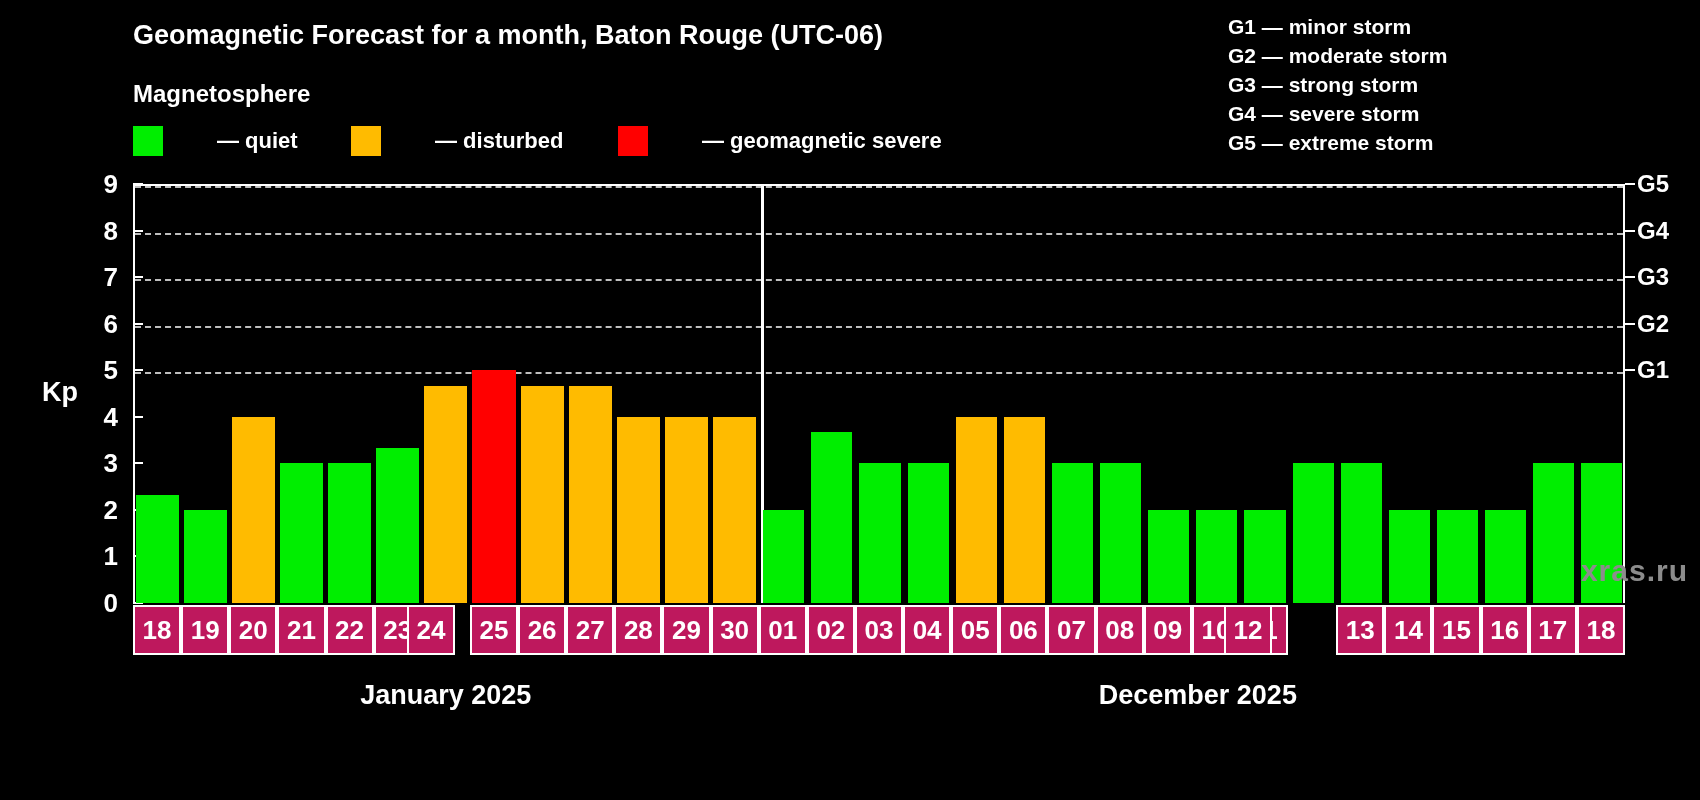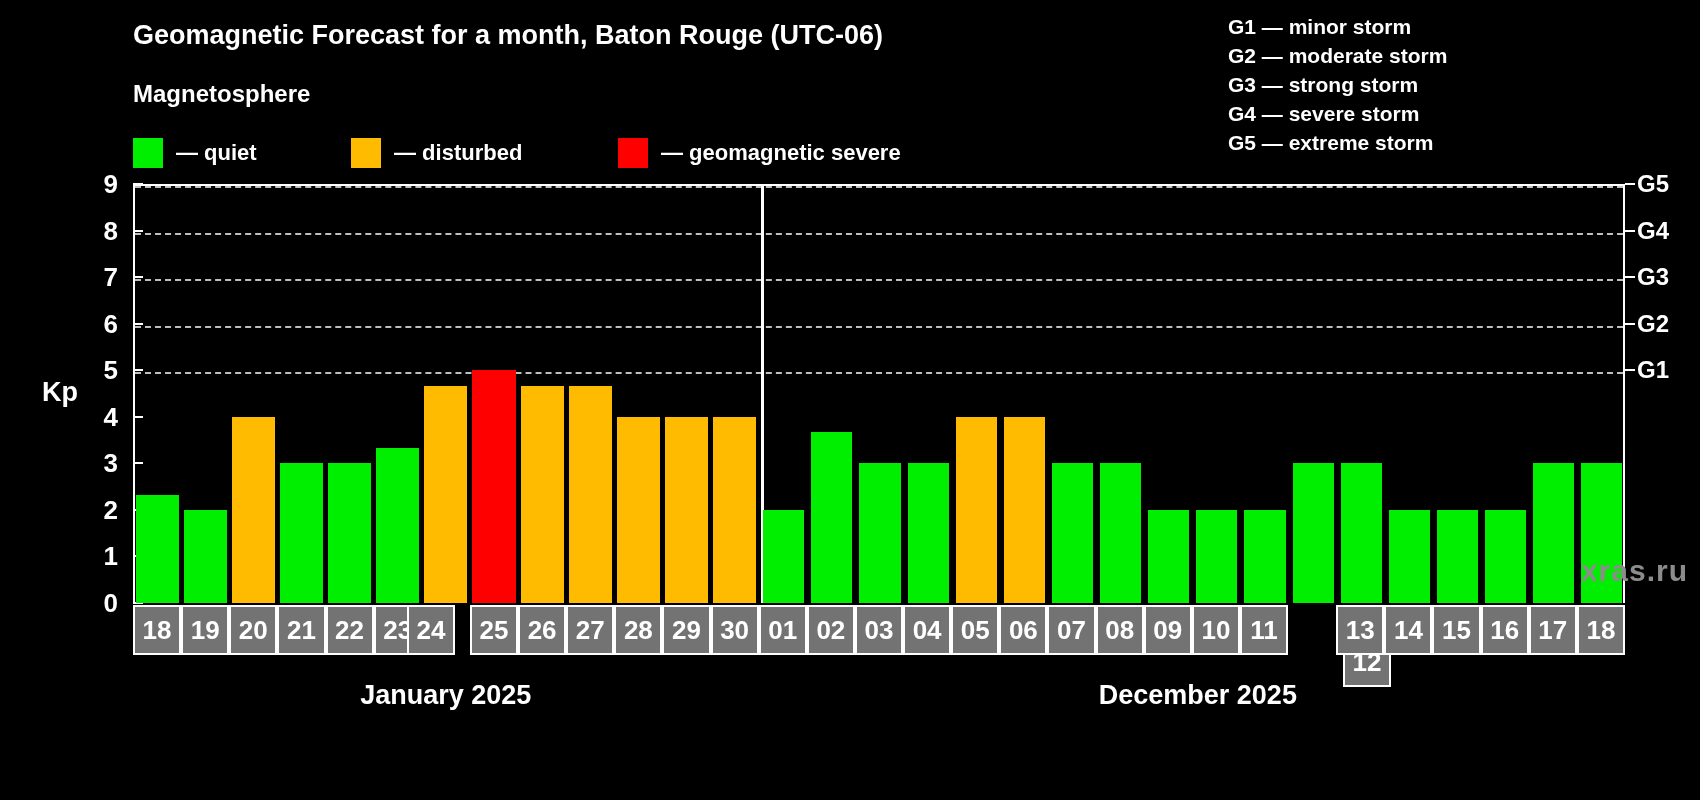--- a/index.html
+++ b/index.html
@@ -18,21 +18,21 @@
     white-space: nowrap;
   }
   .subtitle {
     position: absolute; left: 133px; top: 80px;
     color: #ffffff; font-size: 24px; font-weight: bold;
     white-space: nowrap;
   }
 
   
   .legend { position: absolute; left: 133px; top: 126px; height: 30px; }
-  .legend-item { position: absolute; top: 12px; display: flex; align-items: center; height: 30px; }
+  .legend-item { position: absolute; top: 0; display: flex; align-items: center; height: 30px; gap: 41px; }
   .legend-swatch { width: 30px; height: 30px; display: inline-block; }
   .legend-text { color: #ffffff; font-size: 22px; font-weight: bold; margin-left: 13px; white-space: nowrap; }
   .li0 { left: 0px; }
   .li1 { left: 218px; }
   .li2 { left: 485px; }
 
   
   .gscale { position: absolute; left: 1228px; top: 12px; }
   .gscale-row {
     color: #ffffff; font-size: 21px; font-weight: bold;
@@ -85,21 +85,21 @@
   }
 
   
   .bars { position: absolute; left: 133px; top: 184px; width: 1492px; height: 419px; }
   .bar { position: absolute; bottom: 0; }
 
   
   .daystrip { position: absolute; left: 133px; top: 605px; width: 1492px; height: 50px; }
   .daycell {
     position: absolute; top: 0; height: 50px;
-    border: 2px solid #ffffff; background: #737373;
+    border: 2px solid #ffffff; background: #be185d;
     display: flex; align-items: center; justify-content: center;
     color: #ffffff; font-size: 26px; font-weight: bold;
   }
 
   .month-label {
     position: absolute; top: 680px;
     color: #ffffff; font-size: 27px; font-weight: bold; white-space: nowrap;
   }
 
   .watermark {
@@ -242,21 +242,21 @@
       <div class="daycell" style="left: 673.806px; width: 48.129px;">02</div>
       <div class="daycell" style="left: 721.935px; width: 48.129px;">03</div>
       <div class="daycell" style="left: 770.065px; width: 48.129px;">04</div>
       <div class="daycell" style="left: 818.194px; width: 48.129px;">05</div>
       <div class="daycell" style="left: 866.323px; width: 48.129px;">06</div>
       <div class="daycell" style="left: 914.452px; width: 48.129px;">07</div>
       <div class="daycell" style="left: 962.581px; width: 48.129px;">08</div>
       <div class="daycell" style="left: 1010.71px; width: 48.129px;">09</div>
       <div class="daycell" style="left: 1058.84px; width: 48.129px;">10</div>
       <div class="daycell" style="left: 1106.97px; width: 48.129px;">11</div>
-      <div class="daycell" style="left: 1210px; width: 48.129px; margin-top: 32px;">12</div>
+      <div class="daycell" style="left: 1091px; width: 48.129px;">12</div>
       <div class="daycell" style="left: 1203.23px; width: 48.129px;">13</div>
       <div class="daycell" style="left: 1251.35px; width: 48.129px;">14</div>
       <div class="daycell" style="left: 1299.48px; width: 48.129px;">15</div>
       <div class="daycell" style="left: 1347.61px; width: 48.129px;">16</div>
       <div class="daycell" style="left: 1395.74px; width: 48.129px;">17</div>
       <div class="daycell" style="left: 1443.87px; width: 48.129px;">18</div>
     </div>
 
   <div class="month-label" id="mlabel0" style="left: 445.839px; transform: translateX(-50%);">January 2025</div>
   <div class="month-label" id="mlabel1" style="left: 1191.84px; transform: translateX(-50%); margin-left: 6px;">December 2025</div>

